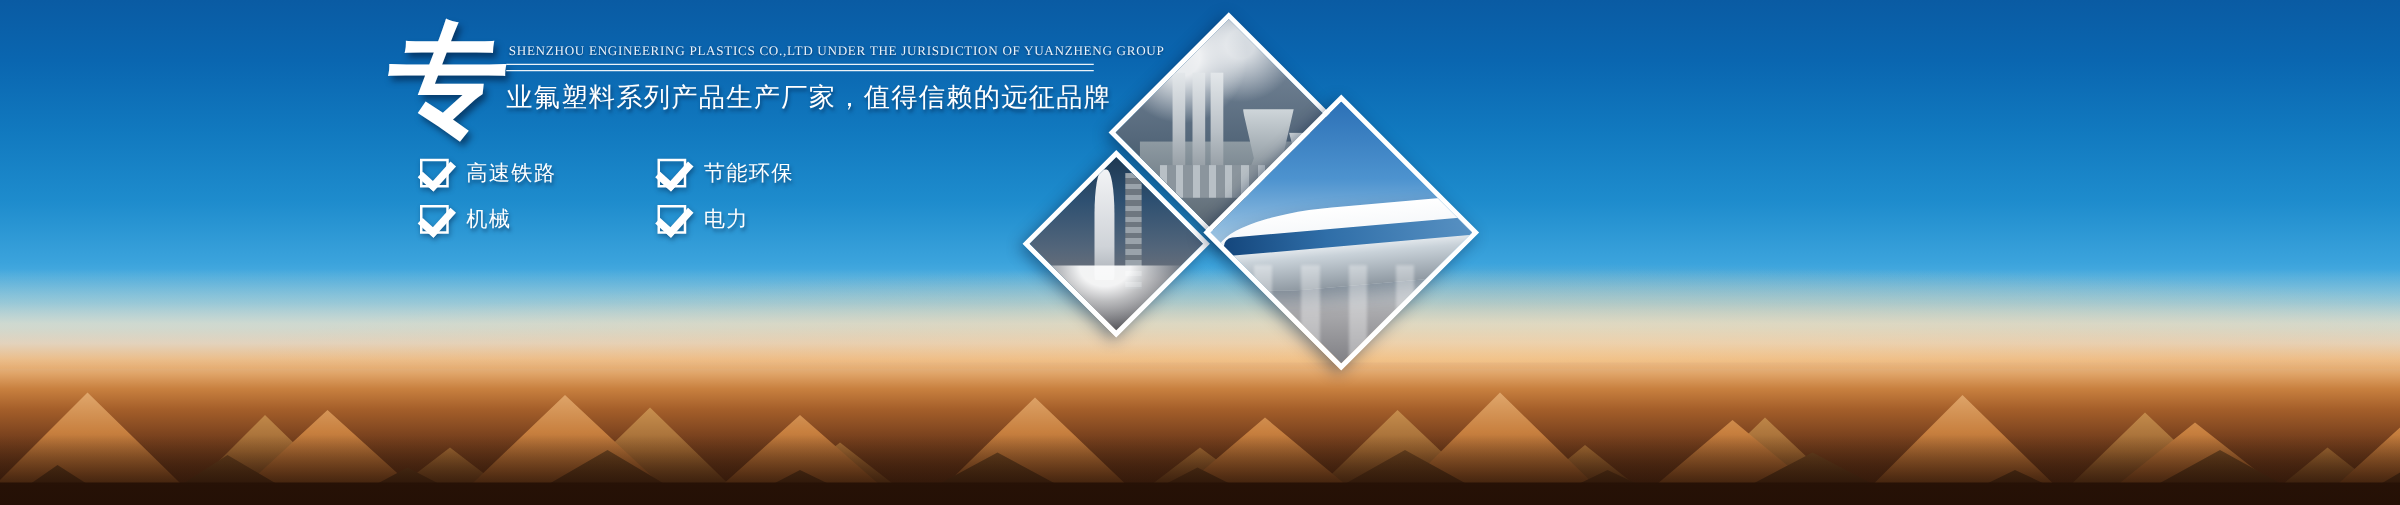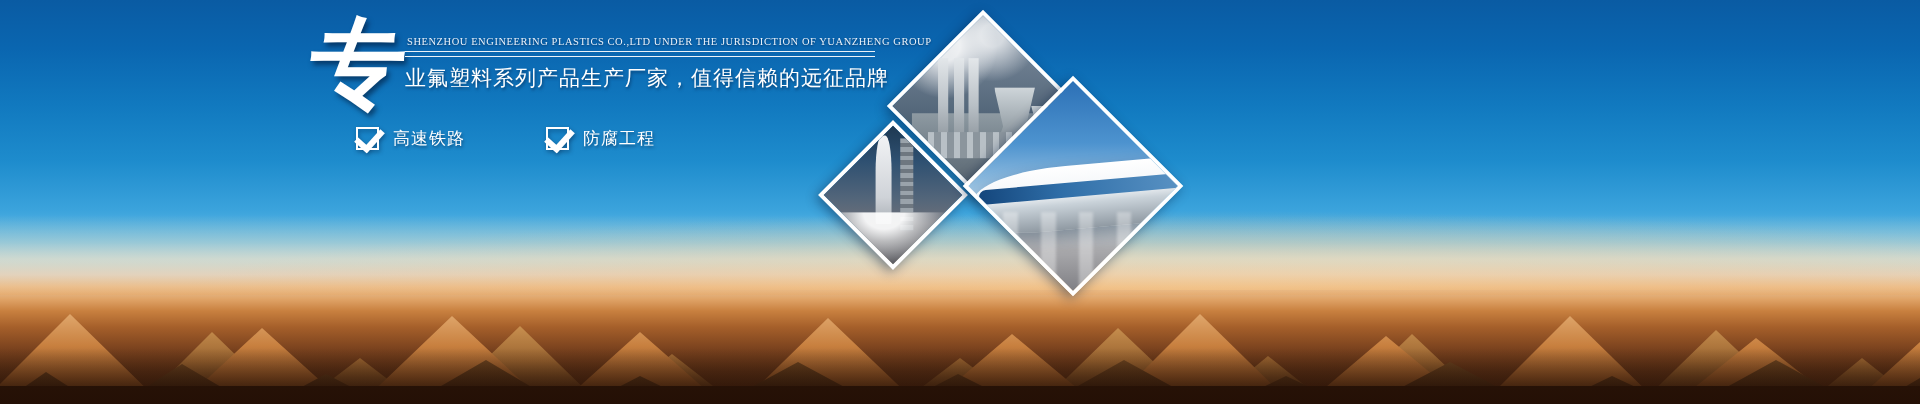--- a/index.html
+++ b/index.html
@@ -74,21 +74,21 @@
   }
   .brand-cn{
     margin-top:7px;color:#ffffff;font-size:21px;letter-spacing:1px;
     font-family:"DejaVu Sans","Liberation Sans",sans-serif;
     white-space:nowrap;
     text-shadow:1px 2px 3px rgba(0,25,60,.55);
   }
 
   
   .features{
-    position:absolute;left:356px;top:120px;
+    position:absolute;left:336px;top:120px;
     display:grid;grid-template-columns:190px 190px;
     grid-auto-rows:37px;align-items:center;
   }
   .feat{display:flex;align-items:center;gap:14px;}
   .chk{
     width:23px;height:23px;flex:0 0 auto;position:relative;
     border:2px solid #ffffff;box-sizing:border-box;
     filter:drop-shadow(1px 2px 2px rgba(0,25,60,.45));
   }
   .chk::after{
@@ -235,21 +235,29 @@
     </div>
   </div>
 
   <div class="features">
     <div class="feat">
       <span class="chk"></span>
       <span class="feat-label">高速铁路</span>
     </div>
     <div class="feat">
       <span class="chk"></span>
-      <span class="feat-label">防腐工程</span>
+      <span class="feat-label">节能环保</span>
+    </div>
+    <div class="feat">
+      <span class="chk"></span>
+      <span class="feat-label">机械</span>
+    </div>
+    <div class="feat">
+      <span class="chk"></span>
+      <span class="feat-label">电力</span>
     </div>
     <div class="feat empty">
       <span class="chk"></span>
       <span class="feat-label"></span>
     </div>
   </div>
 
   <div class="tiles">
 
     <div class="tile tile-power">

